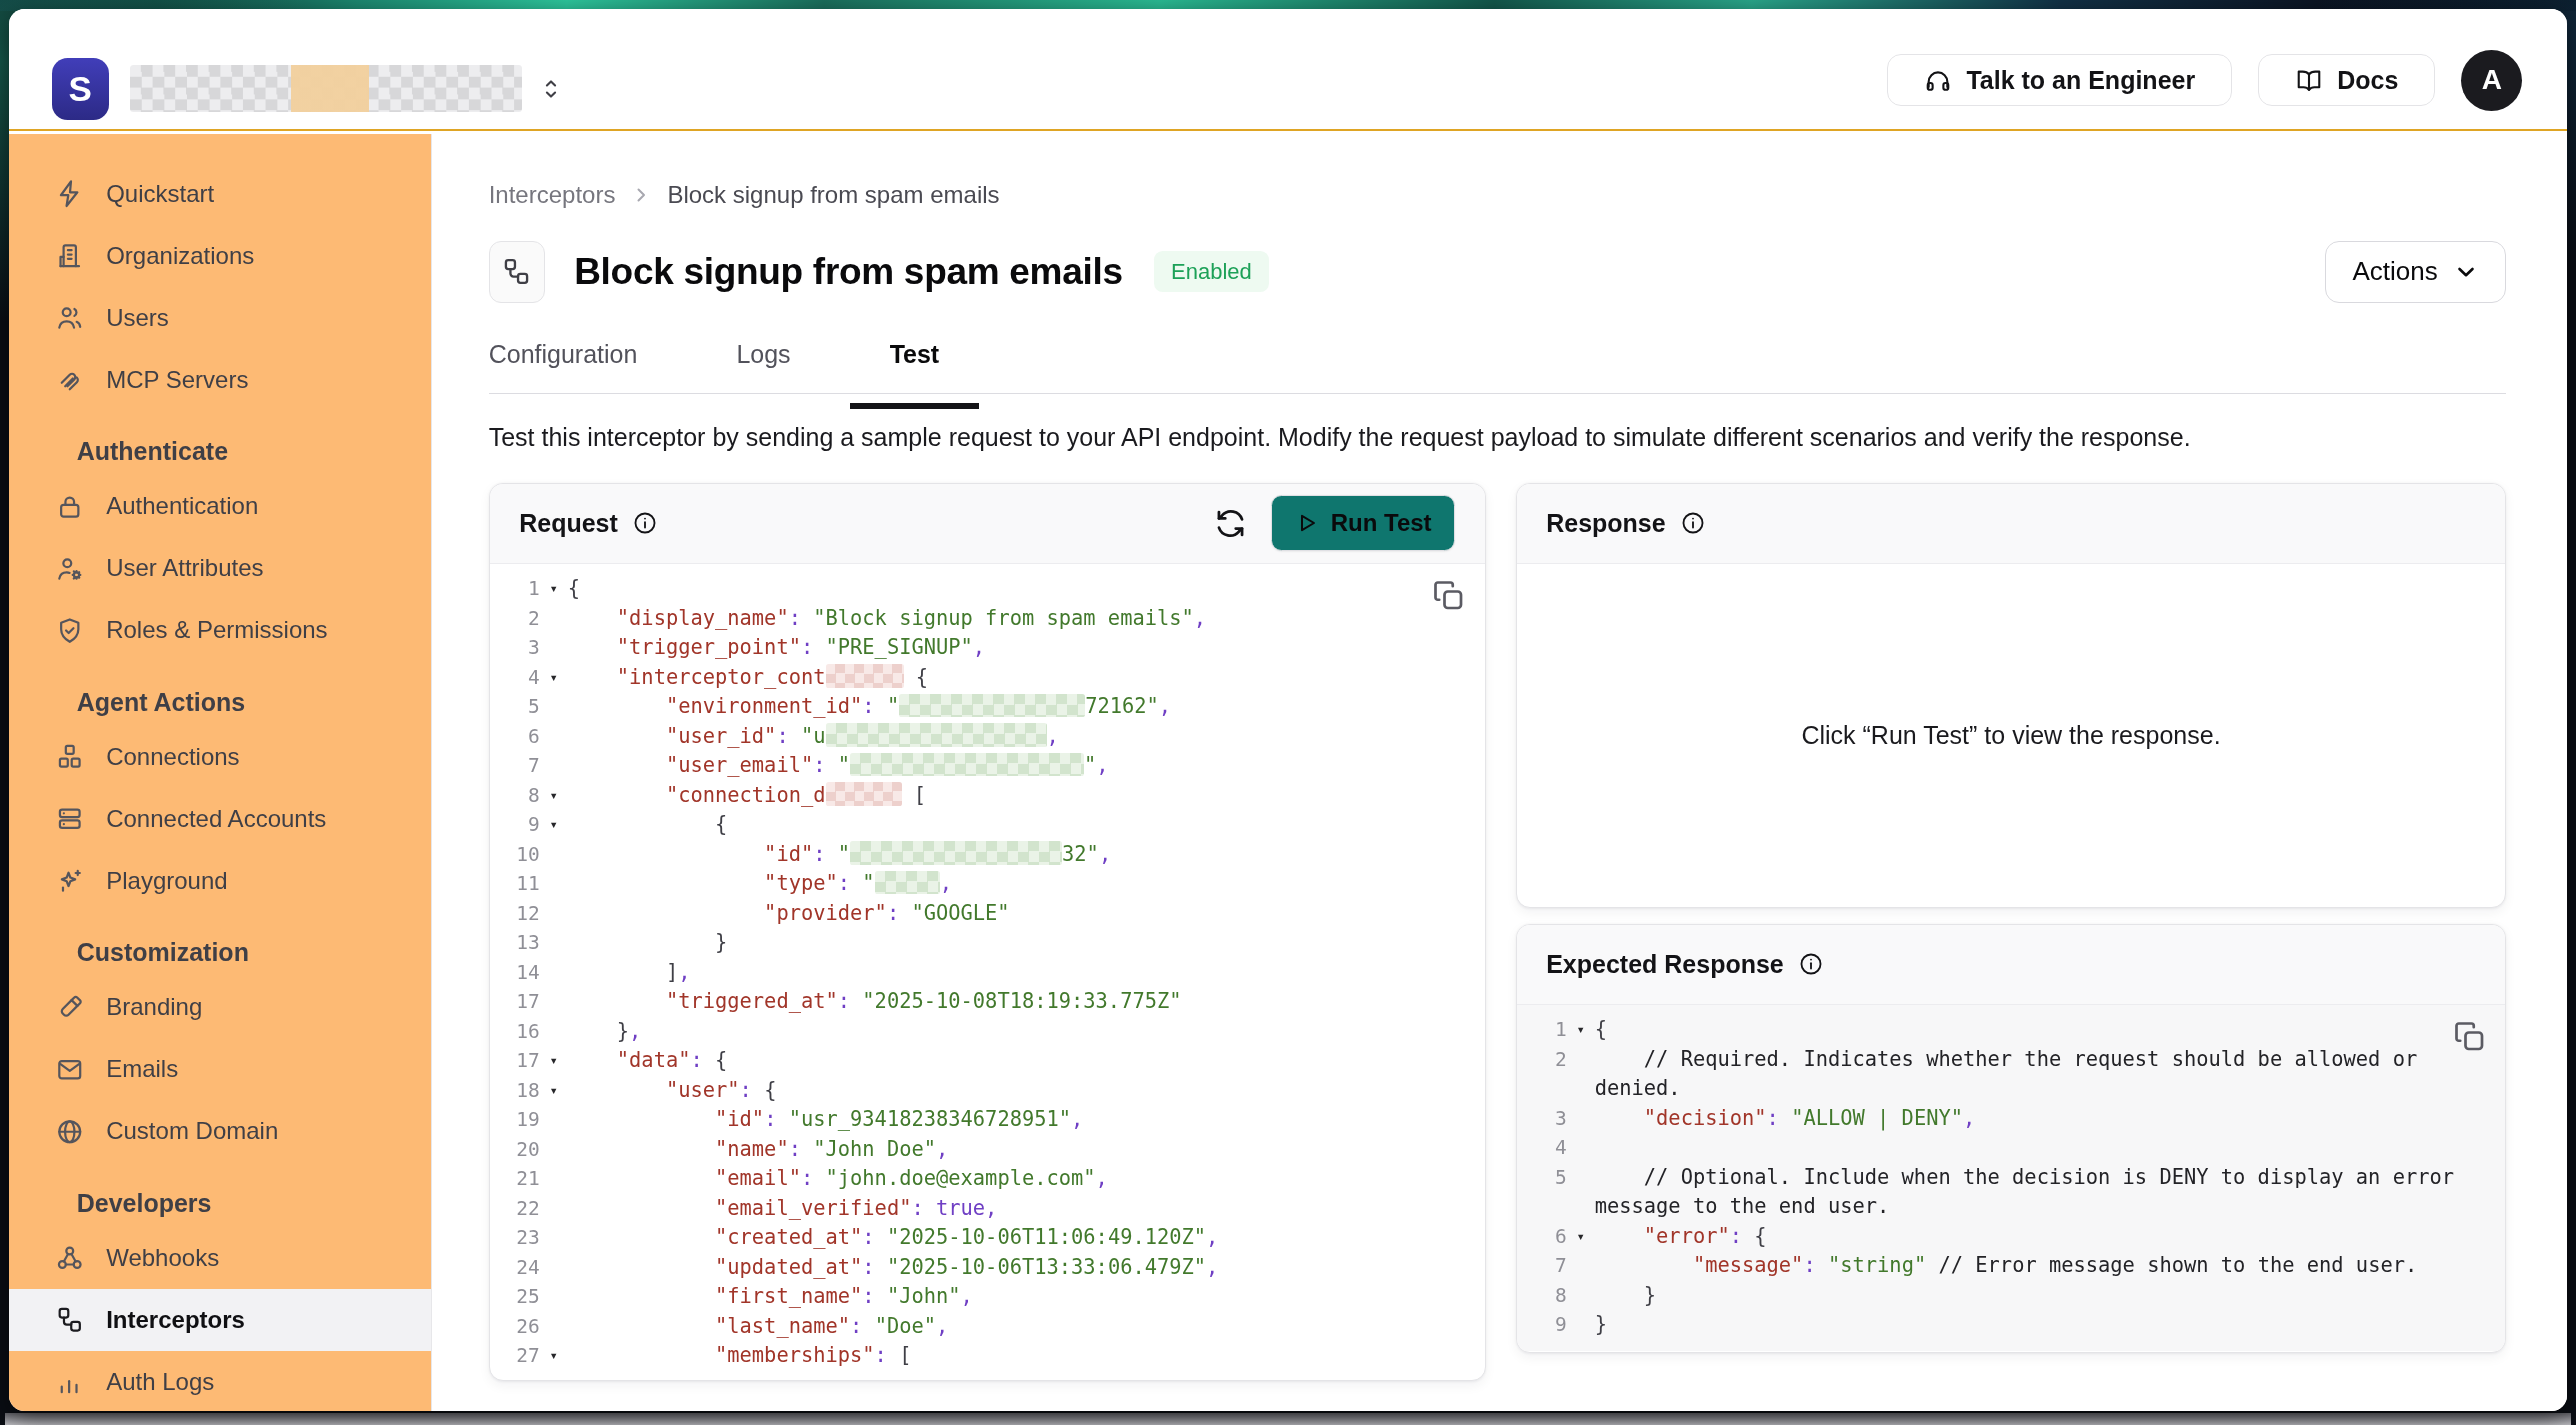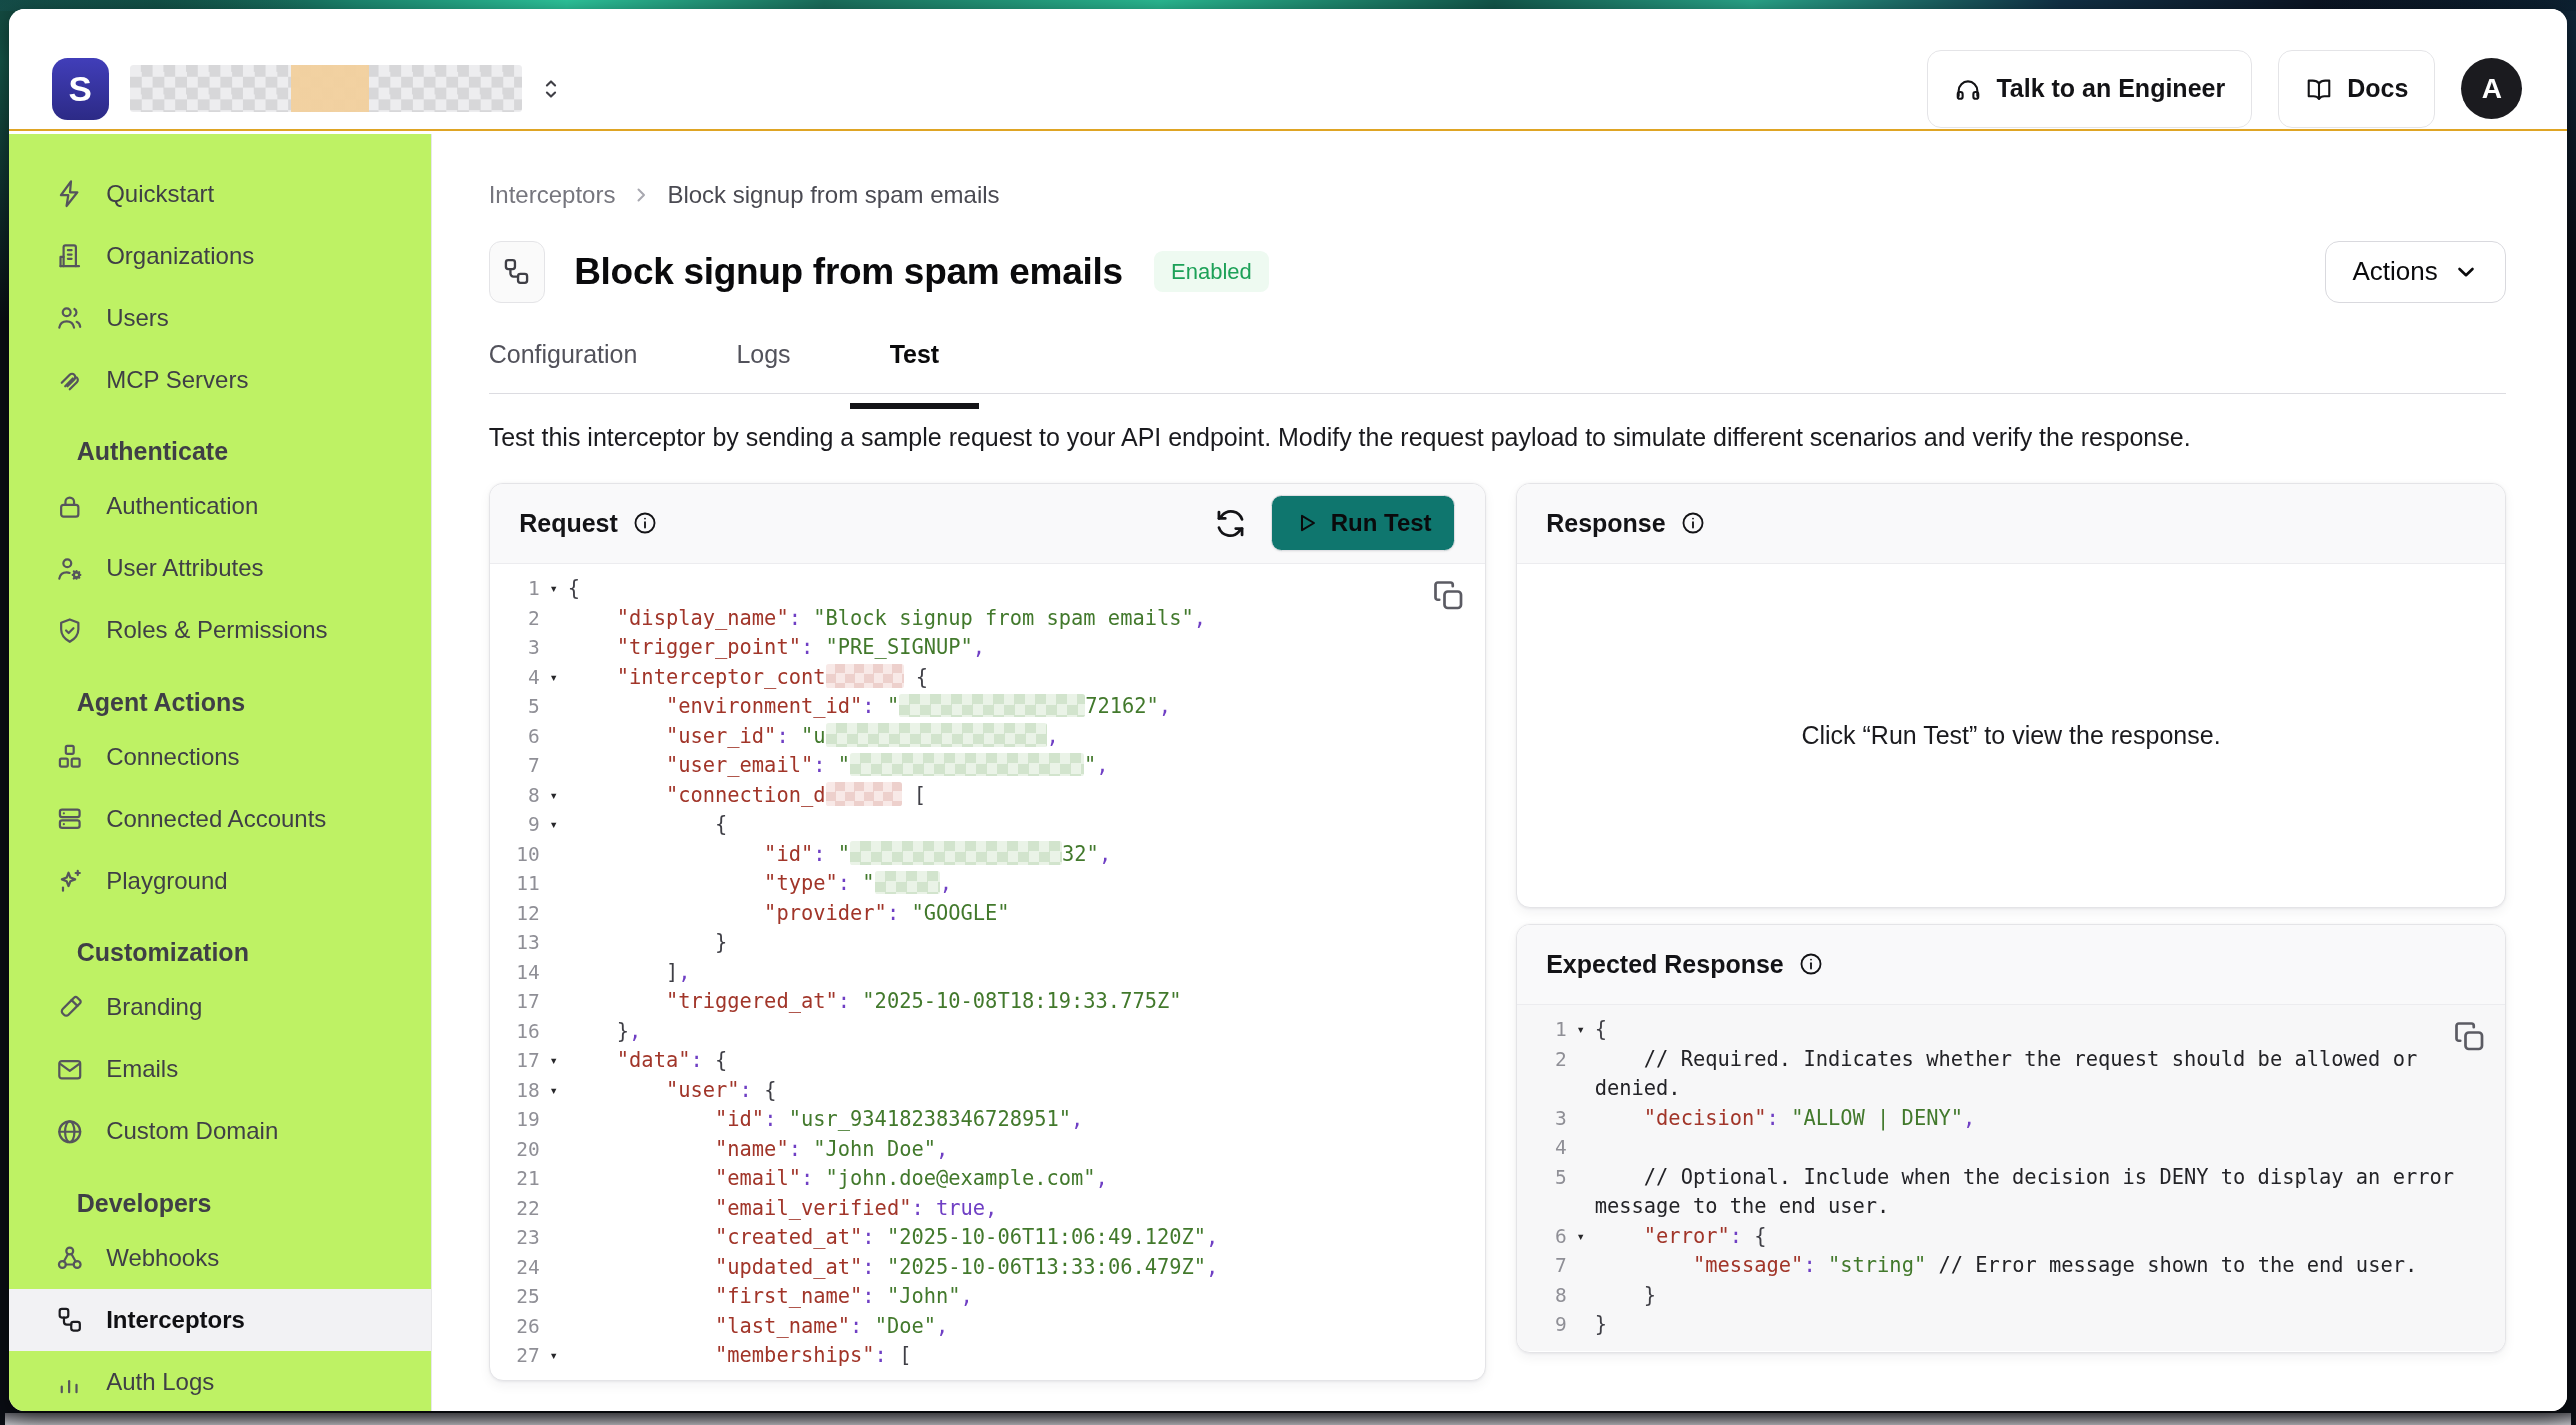--- a/index.html
+++ b/index.html
@@ -29,30 +29,30 @@
   .logo { width:57px; height:62px; border-radius:15.6px;
     background:linear-gradient(180deg,#413eb9,#2c2a86);
     color:#fff; font-size:35px; font-weight:600; display:flex; align-items:center; justify-content:center; }
   .org-redacted { margin-left:21px; width:392px; height:47px; border-radius:3.5px;
     background-image:
       linear-gradient(90deg, rgba(0,0,0,0) 0 161px, rgba(242,208,158,.96) 161px 239px, rgba(0,0,0,0) 239px),
       repeating-conic-gradient(#d7d7d9 0% 25%, #ededef 0% 50%);
     background-size:auto, 22.6px 22.6px; }
   .org-chevrons { margin-left:15.6px; width:28px; height:40px; color:#3f3f46; }
   .appbar-right { position:absolute; right:45px; top:41px; display:flex; align-items:center; gap:26px; }
-  .bar-btn { height:78px; border:1.7px solid #e4e4e7; border-radius:14px; background:#fff;
-    display:flex; align-items:center; gap:14px; padding:0 26px;
+  .bar-btn { height:52px; border:1.7px solid #e4e4e7; border-radius:14px; background:#fff;
+    display:flex; align-items:center; gap:14px; padding:0 36px;
     font-size:25px; font-weight:600; color:#131316; cursor:pointer; }
   .bar-btn .ic { width:28px; height:28px; color:#131316; }
   .avatar { width:61px; height:61px; border-radius:50%; background:#1b1b1f; color:#fff;
     font-size:28px; font-weight:600; display:flex; align-items:center; justify-content:center; cursor:pointer; }
 
   
   .sidebar { position:absolute; top:125px; left:0; width:423px; bottom:0;
-    border-right:1.7px solid #e7e7ea; padding-top:29px; overflow:hidden; background:#bef264; }
+    border-right:1.7px solid #e7e7ea; padding-top:29px; overflow:hidden; background:#fdba74; }
   .side-item { height:62px; display:flex; align-items:center; gap:22px; padding-left:46px; padding-right:17.3px;
     font-size:24px; color:#3f3f46; cursor:pointer; }
   .side-item .side-icon { width:29.5px; height:29.5px; color:#55555c; flex:none; }
   .side-item.active { background:#f2f2f4; color:#101013; font-weight:600; }
   .side-item.active .side-icon { color:#1c1c20; }
   .side-header { margin-top:15.6px; height:49px; line-height:50px; padding-left:68px;
     font-size:25px; font-weight:700; color:#3f3f46; }
 
   
   .main { position:absolute; top:125px; left:425px; right:0; bottom:0; padding:0 61px 0 55px; overflow:hidden; background:#fff; }

